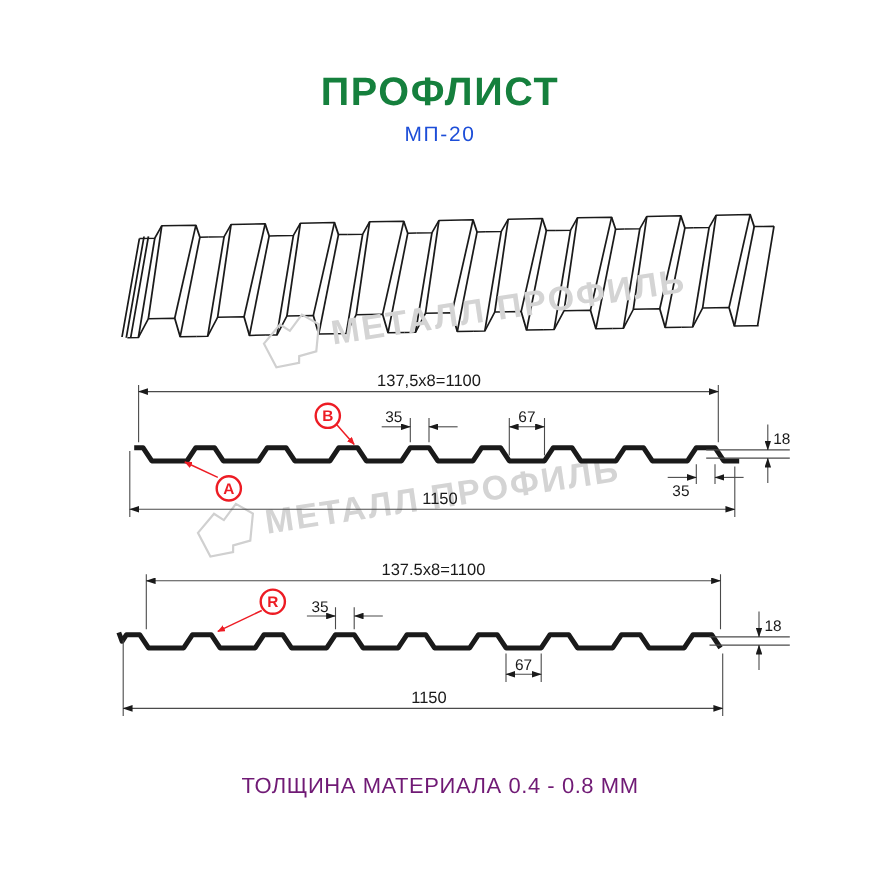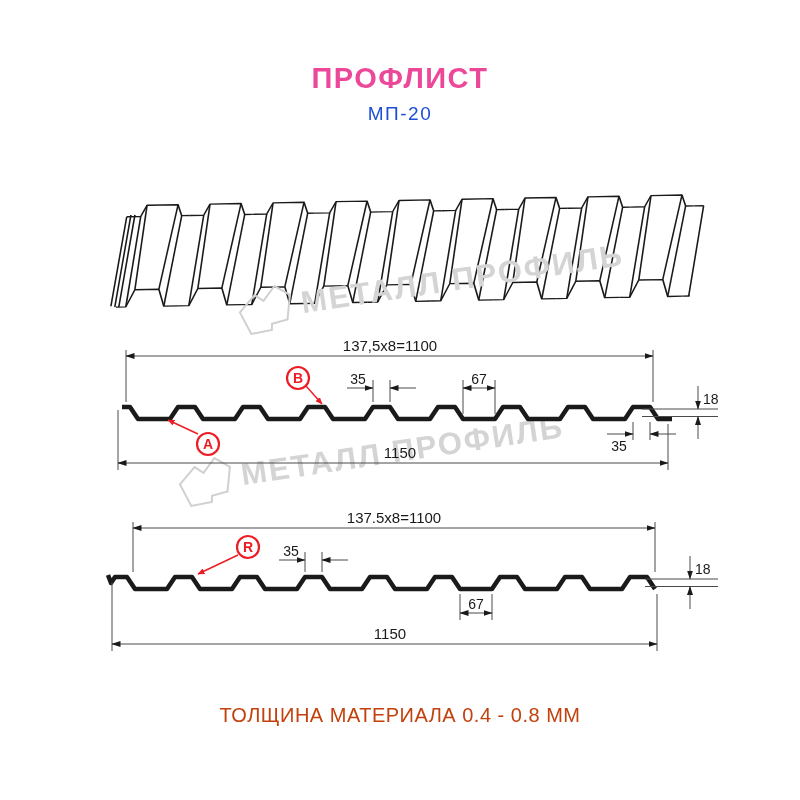--- a/index.html
+++ b/index.html
@@ -1,22 +1,22 @@
 <!DOCTYPE html>
 <html><head>
 <meta charset="utf-8">
 <style>
   html,body{margin:0;padding:0;background:#fff;}
   .page{position:relative;width:800px;height:800px;background:#ffffff;overflow:hidden;
         font-family:"Liberation Sans",sans-serif;color:#1c1c1c;}
   .header{position:absolute;top:62px;left:0;width:100%;text-align:center;}
-  .title{font-size:29px;font-weight:700;letter-spacing:1.5px;color:#ec4899;}
+  .title{font-size:36px;font-weight:700;letter-spacing:1.5px;color:#15803d;}
   .subtitle{margin-top:8px;font-size:19px;font-weight:500;letter-spacing:1.5px;color:#1d4ed8;}
   .footer{position:absolute;top:704px;left:0;width:100%;text-align:center;
-          font-size:20px;font-weight:500;letter-spacing:0.5px;color:#c2410c;}
+          font-size:20px;font-weight:500;letter-spacing:0.5px;color:#701a75;}
   .abs{position:absolute;}
   .wm{position:absolute;display:flex;align-items:center;gap:8px;color:#d4d4d4;
       font-weight:700;font-size:31px;letter-spacing:2px;white-space:nowrap;
       transform-origin:0 50%;pointer-events:none;}
   .wm svg{flex:0 0 auto;}
   svg text{font-family:"Liberation Sans",sans-serif;fill:#1a1a1a;}
   .dimtext{font-size:14px;}
   .bigdim{font-size:15px;}
   .lbl{font-size:14px;font-weight:700;fill:#ed1c24;}
 </style>

